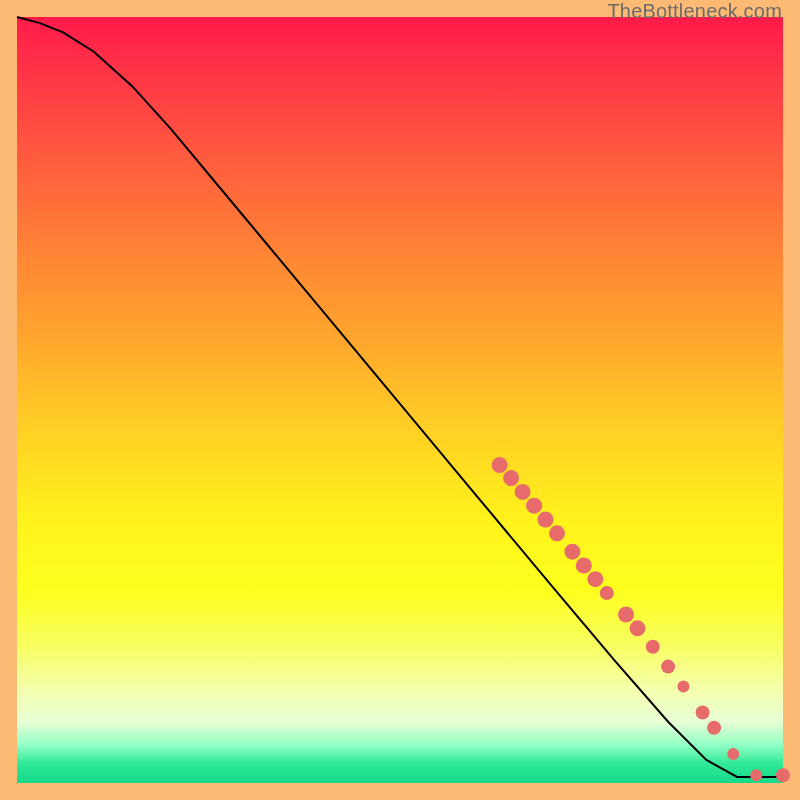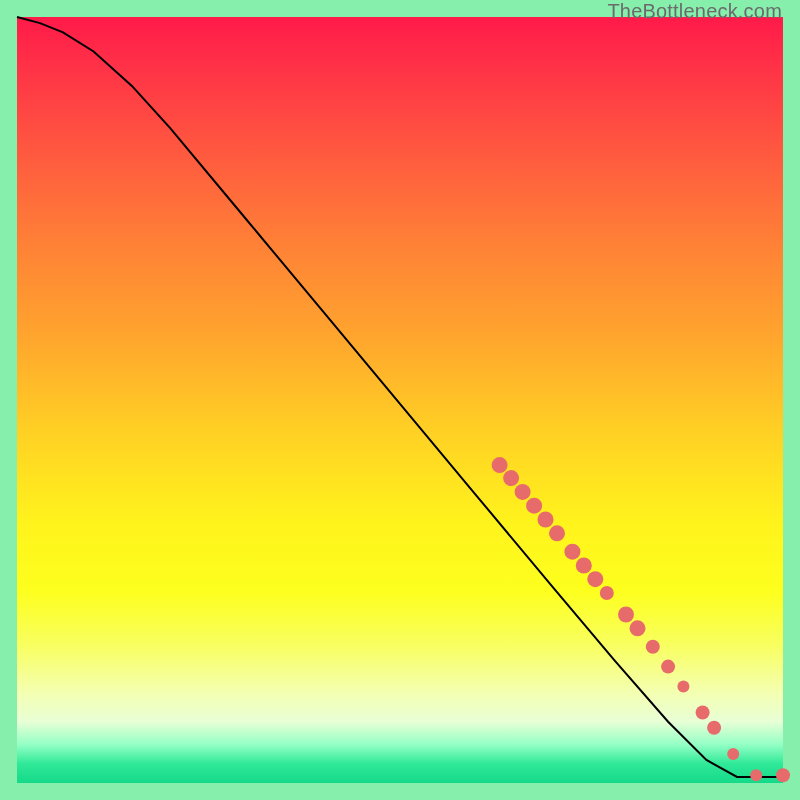--- a/index.html
+++ b/index.html
@@ -11,21 +11,21 @@
     overflow: hidden;
     position: relative;
     font-family: Arial, Helvetica, sans-serif;
   }
   .outer {
     position: absolute;
     left: 0;
     top: 0;
     width: 800px;
     height: 800px;
-    background: #86efac;
+    background: #fdba74;
   }
   .plot {
     position: absolute;
     left: 17px;
     top: 17px;
     width: 766px;
     height: 766px;
     background: linear-gradient(to bottom,
       #ff1a49 0%,
       #ff3047 6%,

